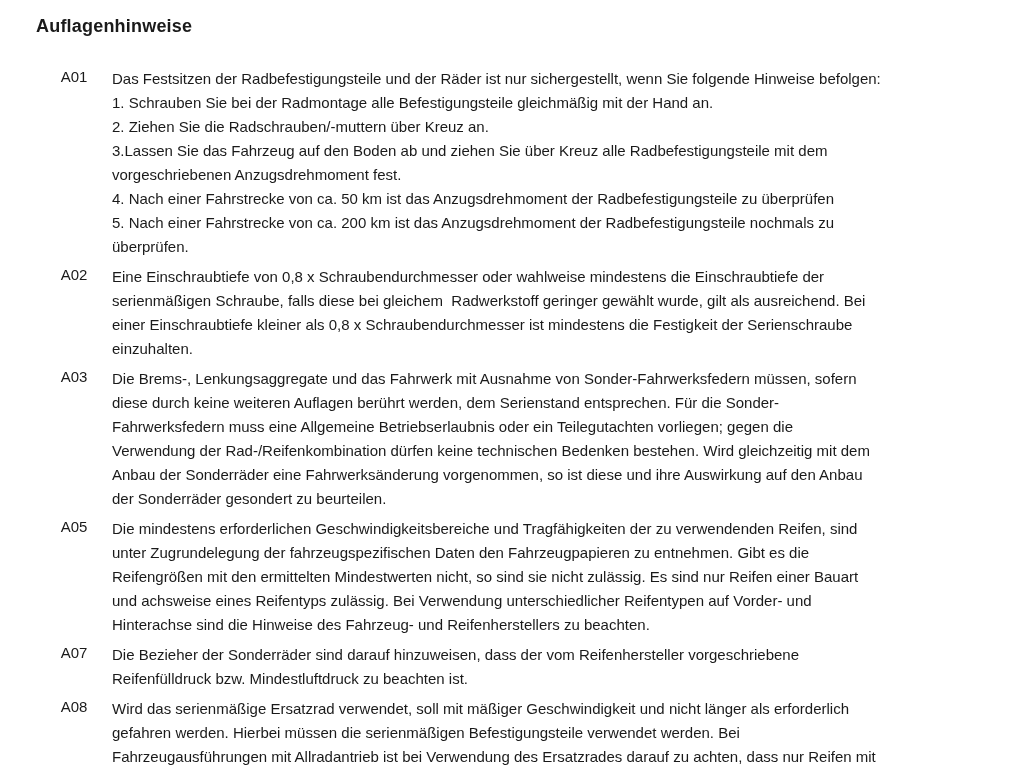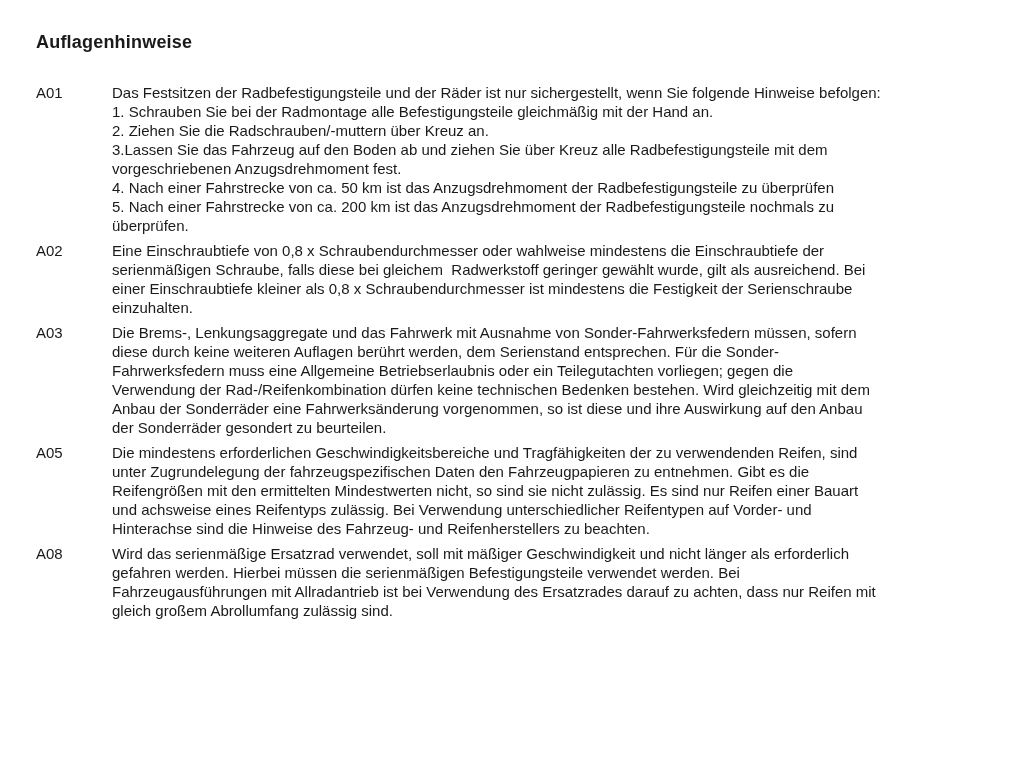--- a/index.html
+++ b/index.html
@@ -15,42 +15,43 @@
     color: #1a1a1a;
   }
   .doc {
     padding: 16px 30px 0 36px;
     box-sizing: border-box;
     width: 1032px;
   }
   .doc-title {
     font-size: 18px;
     font-weight: bold;
-    margin: 16px 0 30px 0;
+    margin: 0 0 30px 0;
     letter-spacing: 0.2px;
     color: #1a1a1a;
   }
   .items {
     width: 100%;
   }
   .item {
     display: flex;
     align-items: flex-start;
     margin-bottom: 6px;
   }
   .item-code {
     width: 76px;
     flex: 0 0 76px;
     font-size: 15px;
     line-height: 19.4px;
     white-space: nowrap;
+    text-align: center;
   }
   .item-text {
     font-size: 15px;
-    line-height: 19px;
+    line-height: 24px;
     white-space: pre-wrap;
     width: 880px;
   }
 </style>
 </head>
 <body>
 
 <div class="doc">
   <h1 class="doc-title">Auflagenhinweise</h1>
 
@@ -89,20 +90,25 @@
   <div class="item">
     <div class="item-code">A05</div>
     <div class="item-text">Die mindestens erforderlichen Geschwindigkeitsbereiche und Tragfähigkeiten der zu verwendenden Reifen, sind
 unter Zugrundelegung der fahrzeugspezifischen Daten den Fahrzeugpapieren zu entnehmen. Gibt es die
 Reifengrößen mit den ermittelten Mindestwerten nicht, so sind sie nicht zulässig. Es sind nur Reifen einer Bauart
 und achsweise eines Reifentyps zulässig. Bei Verwendung unterschiedlicher Reifentypen auf Vorder- und
 Hinterachse sind die Hinweise des Fahrzeug- und Reifenherstellers zu beachten.</div>
   </div>
 
 
+  <div class="item">
+    <div class="item-code">A07</div>
+    <div class="item-text">Die Bezieher der Sonderräder sind darauf hinzuweisen, dass der vom Reifenhersteller vorgeschriebene
+Reifenfülldruck bzw. Mindestluftdruck zu beachten ist.</div>
+  </div>
 
   <div class="item">
     <div class="item-code">A08</div>
     <div class="item-text">Wird das serienmäßige Ersatzrad verwendet, soll mit mäßiger Geschwindigkeit und nicht länger als erforderlich
 gefahren werden. Hierbei müssen die serienmäßigen Befestigungsteile verwendet werden. Bei
 Fahrzeugausführungen mit Allradantrieb ist bei Verwendung des Ersatzrades darauf zu achten, dass nur Reifen mit
 gleich großem Abrollumfang zulässig sind.</div>
   </div>
 </div>
 </div>

